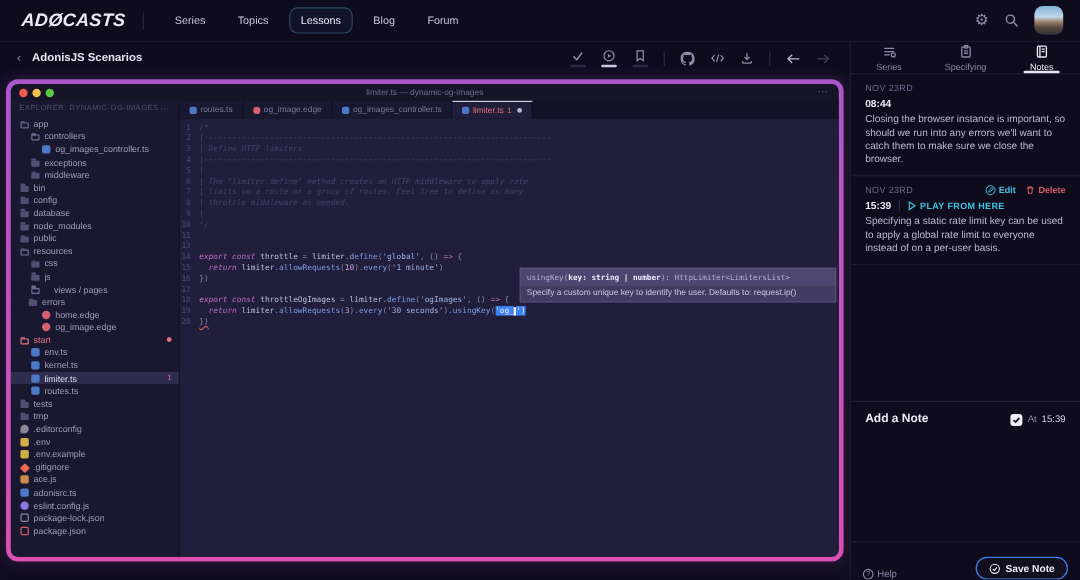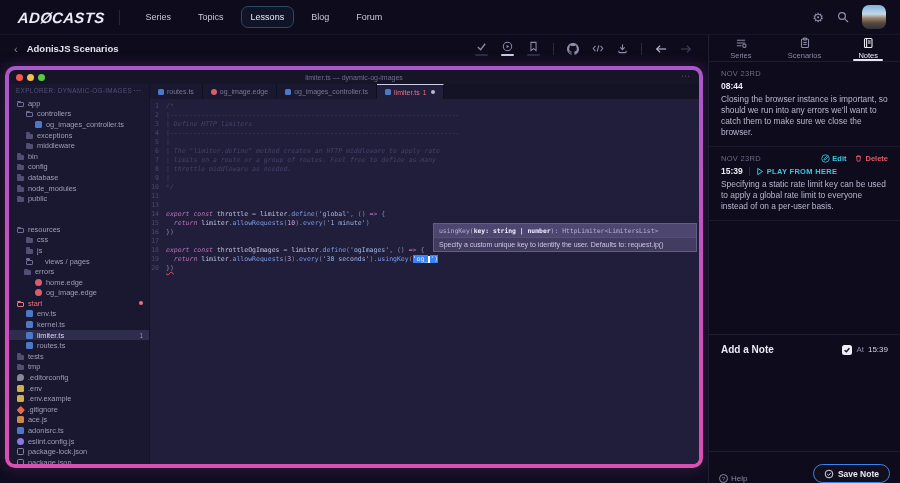--- a/index.html
+++ b/index.html
@@ -296,21 +296,21 @@
                 <span class="tname">database</span>
               </div>
               <div class="trow" style="padding-left: 8px;">
                 <span class="fi fi-folder"></span>
                 <span class="tname">node_modules</span>
               </div>
               <div class="trow" style="padding-left: 8px;">
                 <span class="fi fi-folder"></span>
                 <span class="tname">public</span>
               </div>
-              <div class="trow" style="padding-left: 8px; margin-top: 20px;">
+              <div class="trow" style="padding-left: 8px;">
                 <span class="fi fi-folder-open"></span>
                 <span class="tname">resources</span>
               </div>
               <div class="trow" style="padding-left: 17px;">
                 <span class="fi fi-folder"></span>
                 <span class="tname">css</span>
               </div>
               <div class="trow" style="padding-left: 17px;">
                 <span class="fi fi-folder"></span>
                 <span class="tname">js</span>
@@ -464,21 +464,21 @@
       </svg>
       <span>Series</span>
     </div>
     <div class="ptab">
       <svg width="12" height="12" viewBox="0 0 12 12" fill="none" stroke="currentColor" stroke-width="1.1">
         <rect x="2.5" y="2" width="7" height="8.5" rx="1"></rect>
           <rect x="4.5" y="1" width="3" height="2" rx="0.6"></rect>
         <line x1="4.3" y1="5.4" x2="7.7" y2="5.4"></line>
           <line x1="4.3" y1="7.4" x2="7.7" y2="7.4"></line>
       </svg>
-      <span>Scenarios</span>
+      <span>Specifying</span>
     </div>
     <div class="ptab active">
       <svg width="12" height="12" viewBox="0 0 12 12" fill="none" stroke="currentColor" stroke-width="1.1">
         <rect x="2.5" y="1.5" width="7.5" height="9" rx="1"></rect>
           <line x1="4.6" y1="1.5" x2="4.6" y2="10.5"></line>
         <line x1="6" y1="4" x2="8.6" y2="4"></line>
           <line x1="6" y1="6" x2="8.6" y2="6"></line>
       </svg>
       <span>Notes</span>
     </div>

